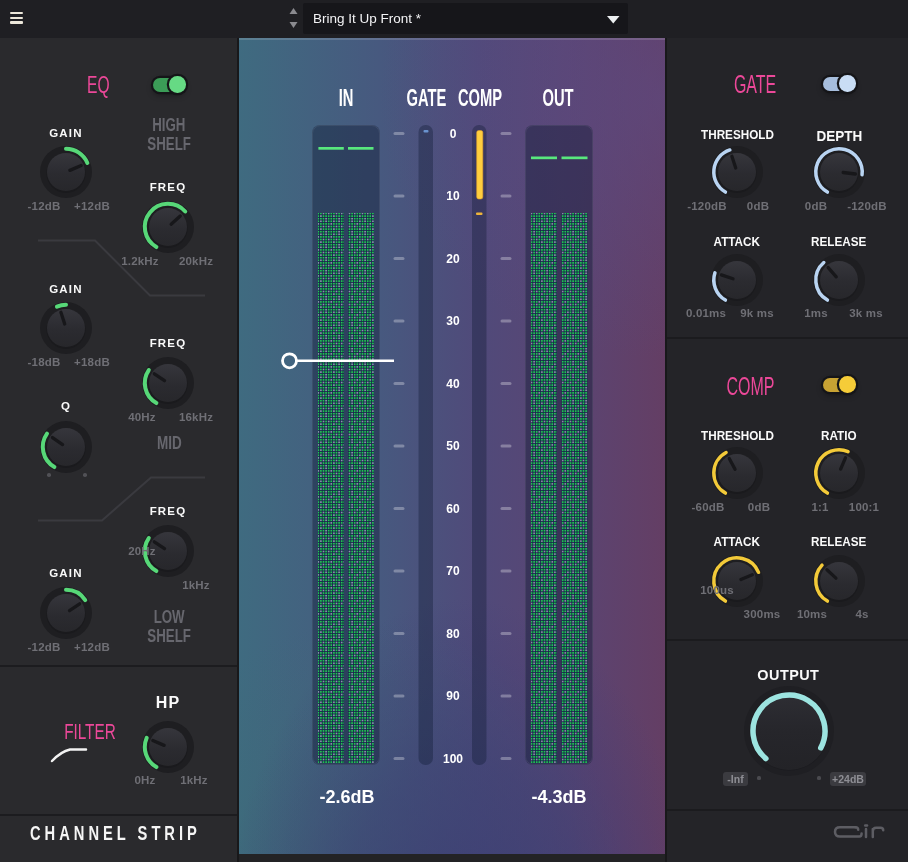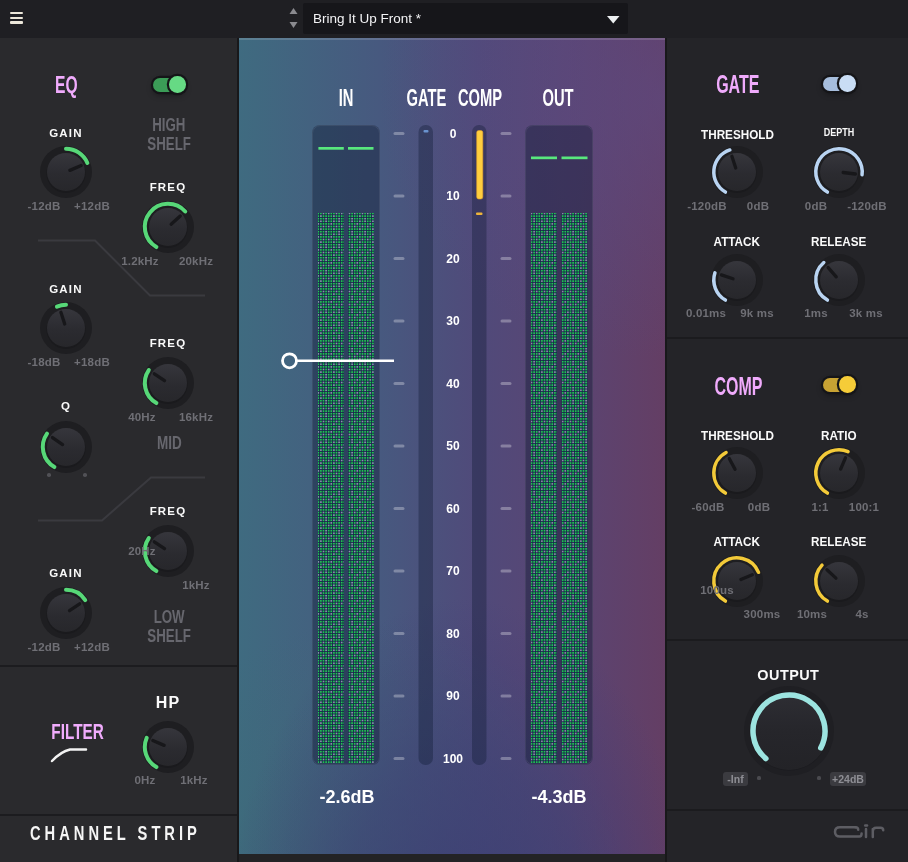--- a/index.html
+++ b/index.html
@@ -4,21 +4,21 @@
 * { margin:0; padding:0; box-sizing:border-box; }
 html,body { width:908px; height:862px; overflow:hidden; background:#232325; }
 body { font-family:"Liberation Sans", sans-serif; position:relative; }
 .abs { position:absolute; }
 .knob { position:absolute; }
 .tgl { position:absolute; width:32px; height:14px; border-radius:8px; box-shadow:0 0 0 2.2px #151518, 0 3px 6px rgba(0,0,0,.4); }
 .tglc { position:absolute; width:16.5px; height:16.5px; border-radius:50%; right:-0.5px; top:-1.25px; box-shadow:0 0 0 2.2px #151518; }
 .lbl { position:absolute; color:#fafafa; font-weight:bold; text-align:center; white-space:nowrap; }
 .rng { position:absolute; color:#6f6f75; font-weight:bold; font-size:11.5px; text-align:center; white-space:nowrap; letter-spacing:0.2px; }
 .cond { display:inline-block; transform:scaleX(0.66); transform-origin:50% 50%; white-space:nowrap; }
-.ttl { position:absolute; color:#f0abfc; font-weight:bold; text-align:center; white-space:nowrap; }
+.ttl { position:absolute; color:#ec4899; font-weight:normal; text-align:right; white-space:nowrap; }
 .dim { color:#67676e; }
 </style></head><body>
 <svg width="0" height="0" style="position:absolute">
     <defs>
 <linearGradient id="kf" x1="0" y1="0" x2="0" y2="1">
 <stop offset="0" stop-color="#36363c"></stop>
         <stop offset="0.55" stop-color="#2b2b30"></stop>
         <stop offset="1" stop-color="#27272b"></stop>
 </linearGradient>
 <linearGradient id="bf" x1="0" y1="0" x2="0" y2="1">
@@ -287,21 +287,21 @@
 <div class="abs" style="left:665px;top:38px;width:2px;height:824px;background:#18181a"></div>
 <div class="abs" style="left:667px;top:38px;width:241px;height:824px;background:#242428"></div>
 <div class="abs" style="left:667px;top:337px;width:241px;height:2px;background:#1b1b1e"></div>
 <div class="abs" style="left:667px;top:639px;width:241px;height:2px;background:#1b1b1e"></div>
 <div class="abs" style="left:667px;top:809px;width:241px;height:2px;background:#1b1b1e"></div>
 <div class="ttl" style="left:688px;top:70px;width:100px;font-size:25px"><span class="cond" style="transform:scaleX(.64)">GATE</span></div>
 <div class="tgl" style="left:823px;top:76.5px;background:#a7bedd">
 <div class="tglc" style="background:#c9ddf5"></div>
   </div>
 <div class="lbl" style="left:667px;top:127px;width:140px;font-size:13px"><span class="cond" style="transform:scaleX(.9)">THRESHOLD</span></div>
-<div class="lbl" style="left:769px;top:127px;width:140px;font-size:10px"><span class="cond" style="transform:scaleX(.9)">DEPTH</span></div>
+<div class="lbl" style="left:769px;top:127px;width:140px;font-size:15px"><span class="cond" style="transform:scaleX(.9)">DEPTH</span></div>
 <svg class="knob" style="left:705px;top:140px" width="64" height="64">
 <circle cx="32.0" cy="32.0" r="26" fill="#1e1e21"></circle>
 <circle cx="32.0" cy="33.5" r="19.5" fill="#1a1a1d"></circle>
 <circle cx="32.0" cy="32.0" r="19" fill="url(#kf)"></circle>
 <path d="M20.40,52.09 A23.2,23.2 0 0 1 24.83,9.94" stroke="#b9d4f2" stroke-width="3.5" fill="none" stroke-linecap="round"></path>
 <line x1="30.70" y1="28.01" x2="26.90" y2="16.31" stroke="#17171a" stroke-width="3.3" stroke-linecap="round"></line>
 </svg>
 <svg class="knob" style="left:807px;top:140px" width="64" height="64">
 <circle cx="32.0" cy="32.0" r="26" fill="#1e1e21"></circle>
 <circle cx="32.0" cy="33.5" r="19.5" fill="#1a1a1d"></circle>

